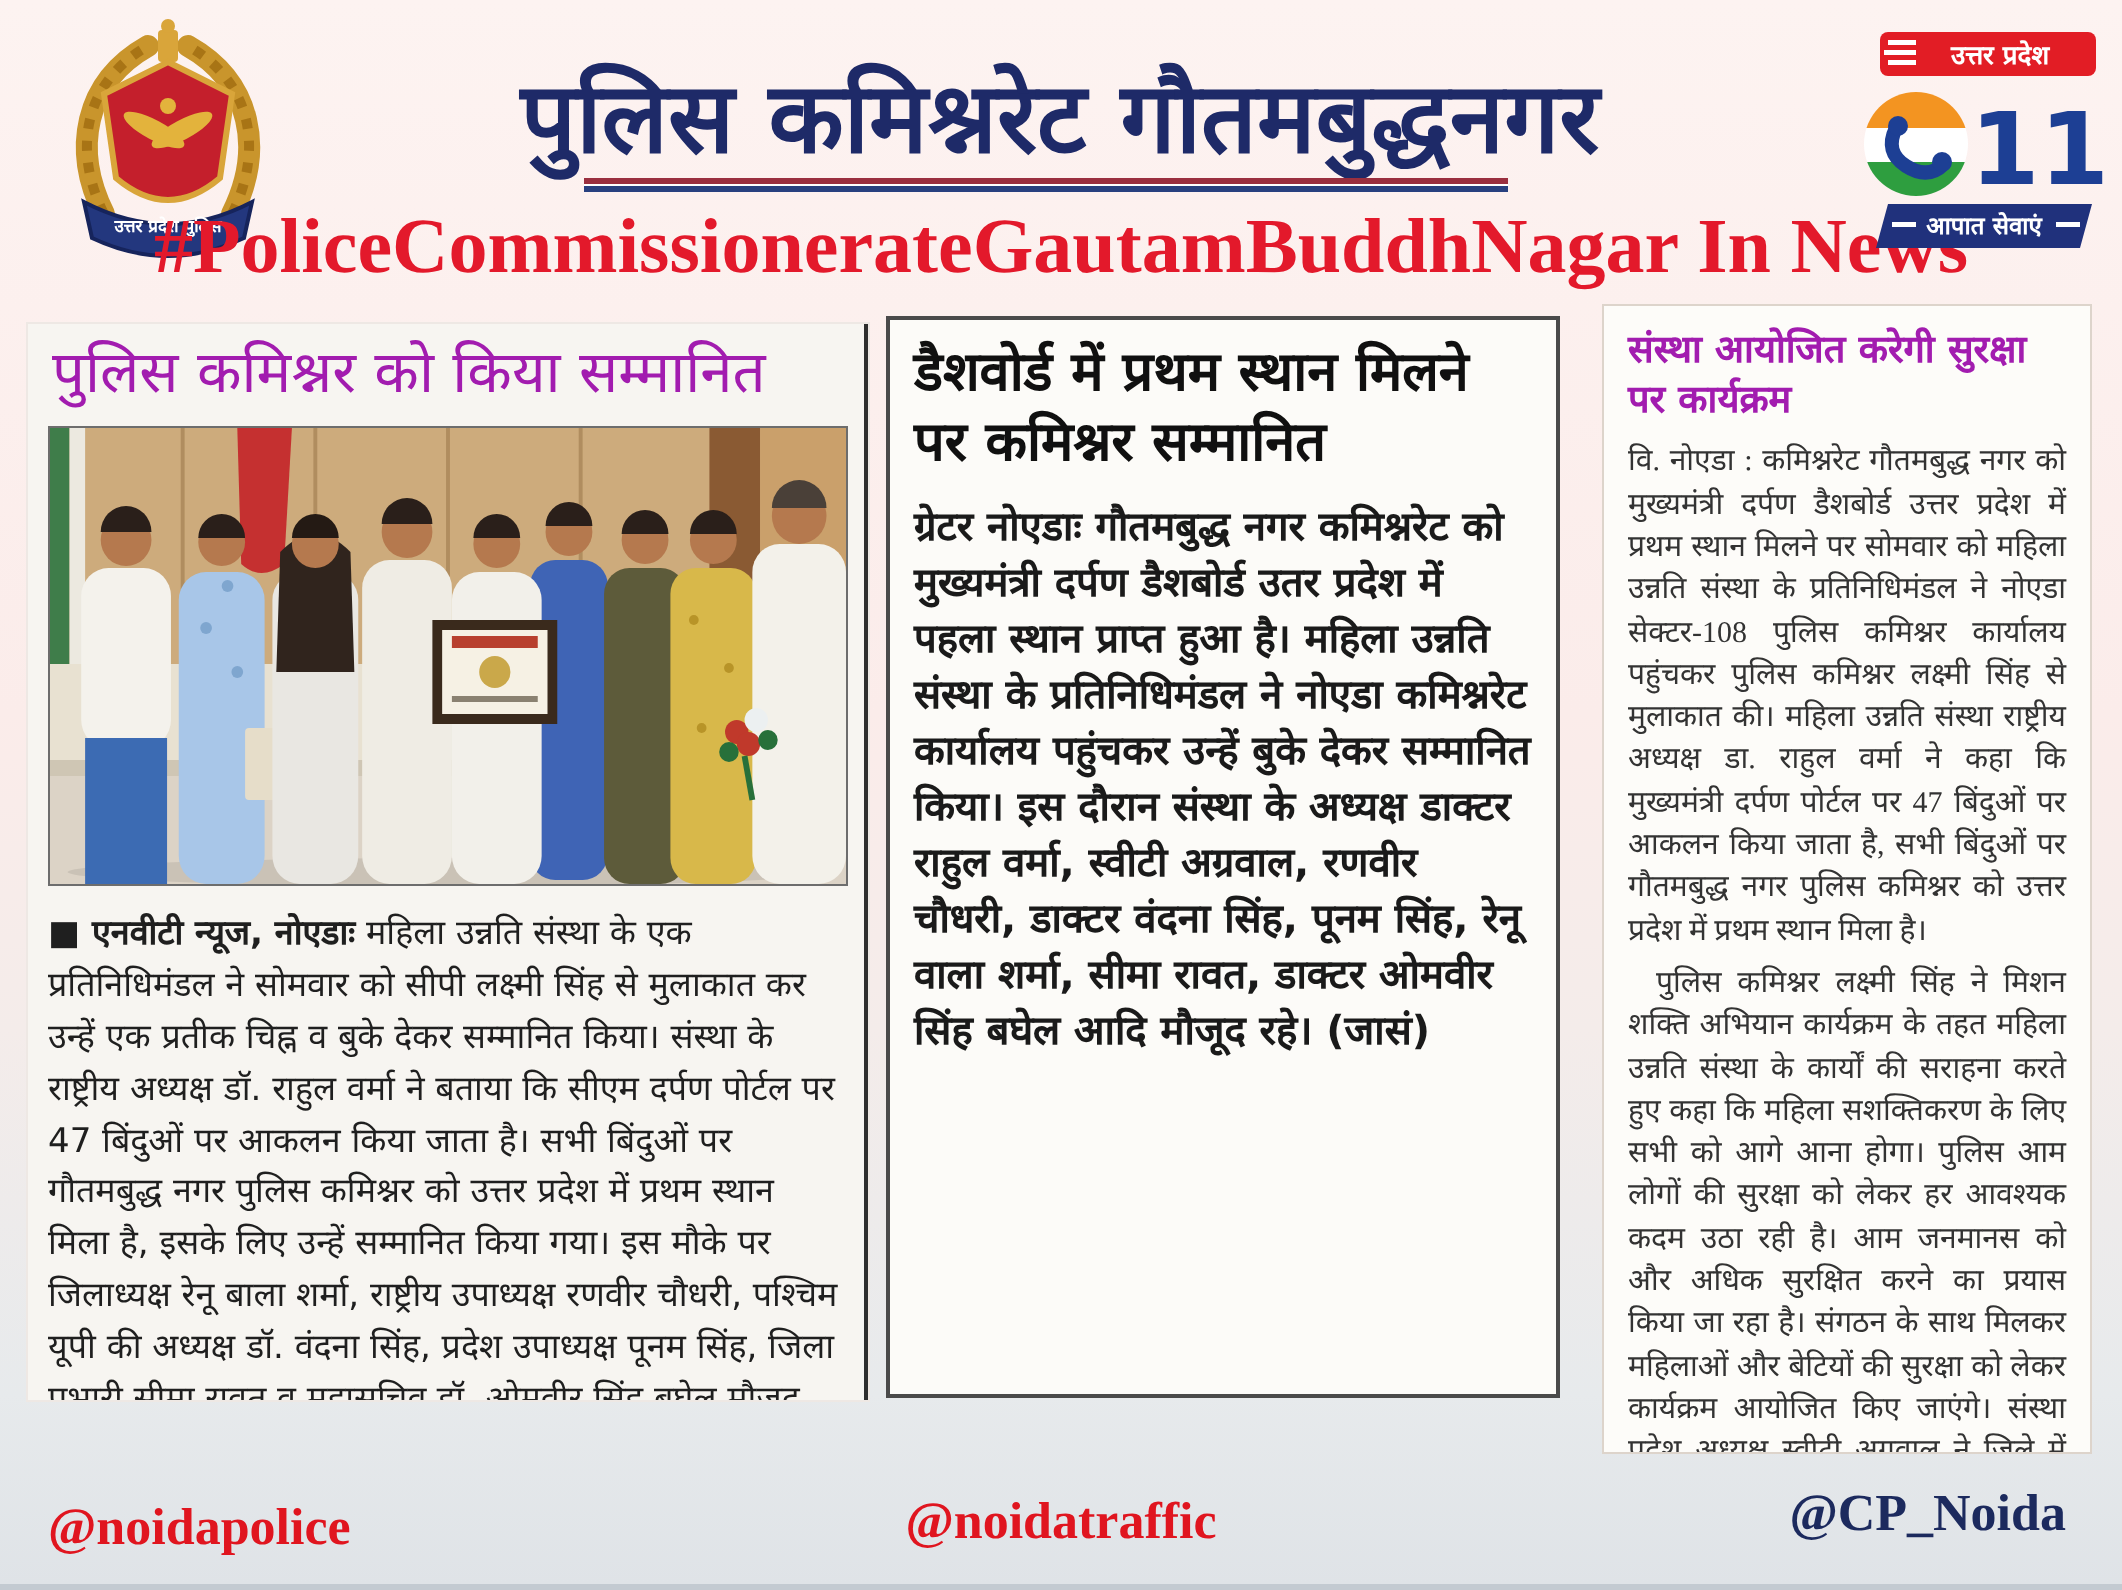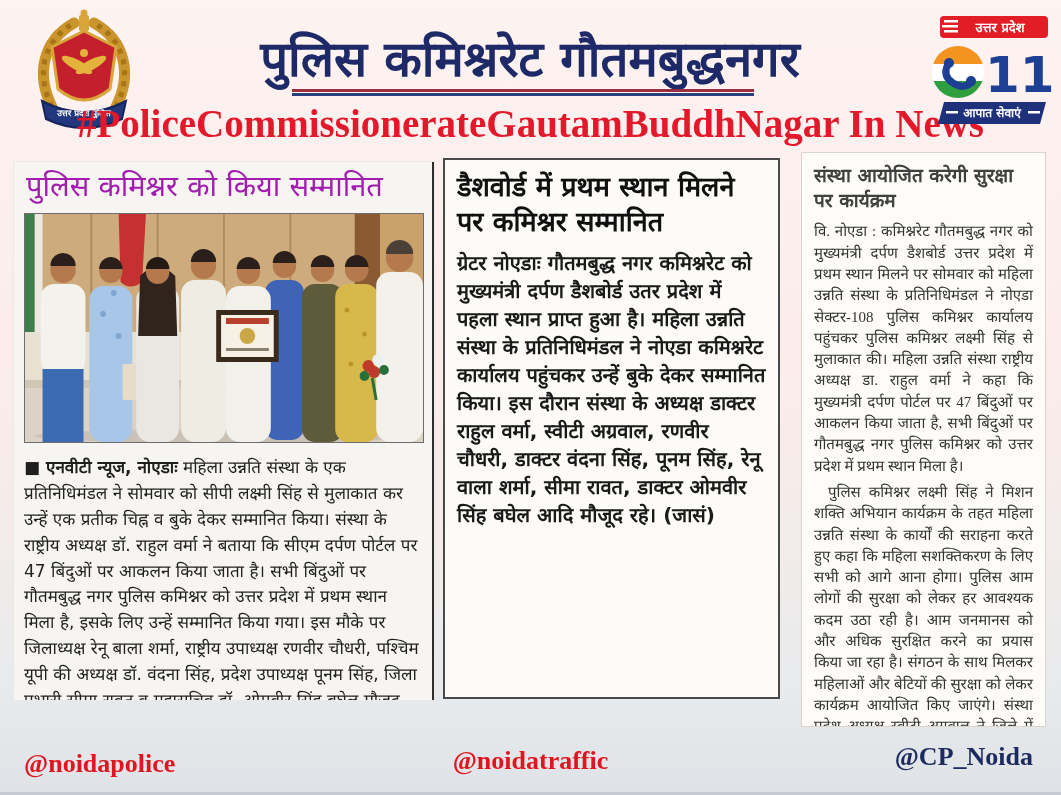--- a/index.html
+++ b/index.html
@@ -40,21 +40,21 @@
     left:443px;top:158px;width:337px;height:541px;background:#fcfbf8;
     border:2px solid #4a4a4a;padding:10px 12px;
   }
   .mid-headline{margin:0;font-size:27px;line-height:1.28;font-weight:800;color:#101010;}
   .mid-body{margin-top:10px;font-size:20px;line-height:1.4;font-weight:600;color:#1a1a1a;}
   .mid-body .lead{font-weight:800;}
   .article-right{
     left:801px;top:152px;width:245px;height:575px;background:#fdfcf9;
     border:1px solid #ddd4cb;padding:10px 12px;
   }
-  .right-headline{margin:0;font-size:19px;line-height:1.3;font-weight:800;color:#404040;}
+  .right-headline{margin:0;font-size:19px;line-height:1.3;font-weight:800;color:#a21caf;}
   .right-body{margin-top:9px;font-size:15px;line-height:1.42;color:#333;text-align:justify;font-weight:500;font-family:Liberation Serif, serif;}
   .right-body p{margin:0;}
   .right-body p + p{margin-top:5px;text-indent:14px;}
   
   .handle{position:absolute;font-family:"Liberation Serif",serif;font-weight:700;font-size:26px;}
   .handle-left{left:24px;top:749px;color:#e0151f;}
   .handle-center{left:0;width:100%;top:746px;text-align:center;color:#e0151f;}
   .handle-right{right:28px;top:742px;color:#1c2a5e;}
 </style>
 </head>

